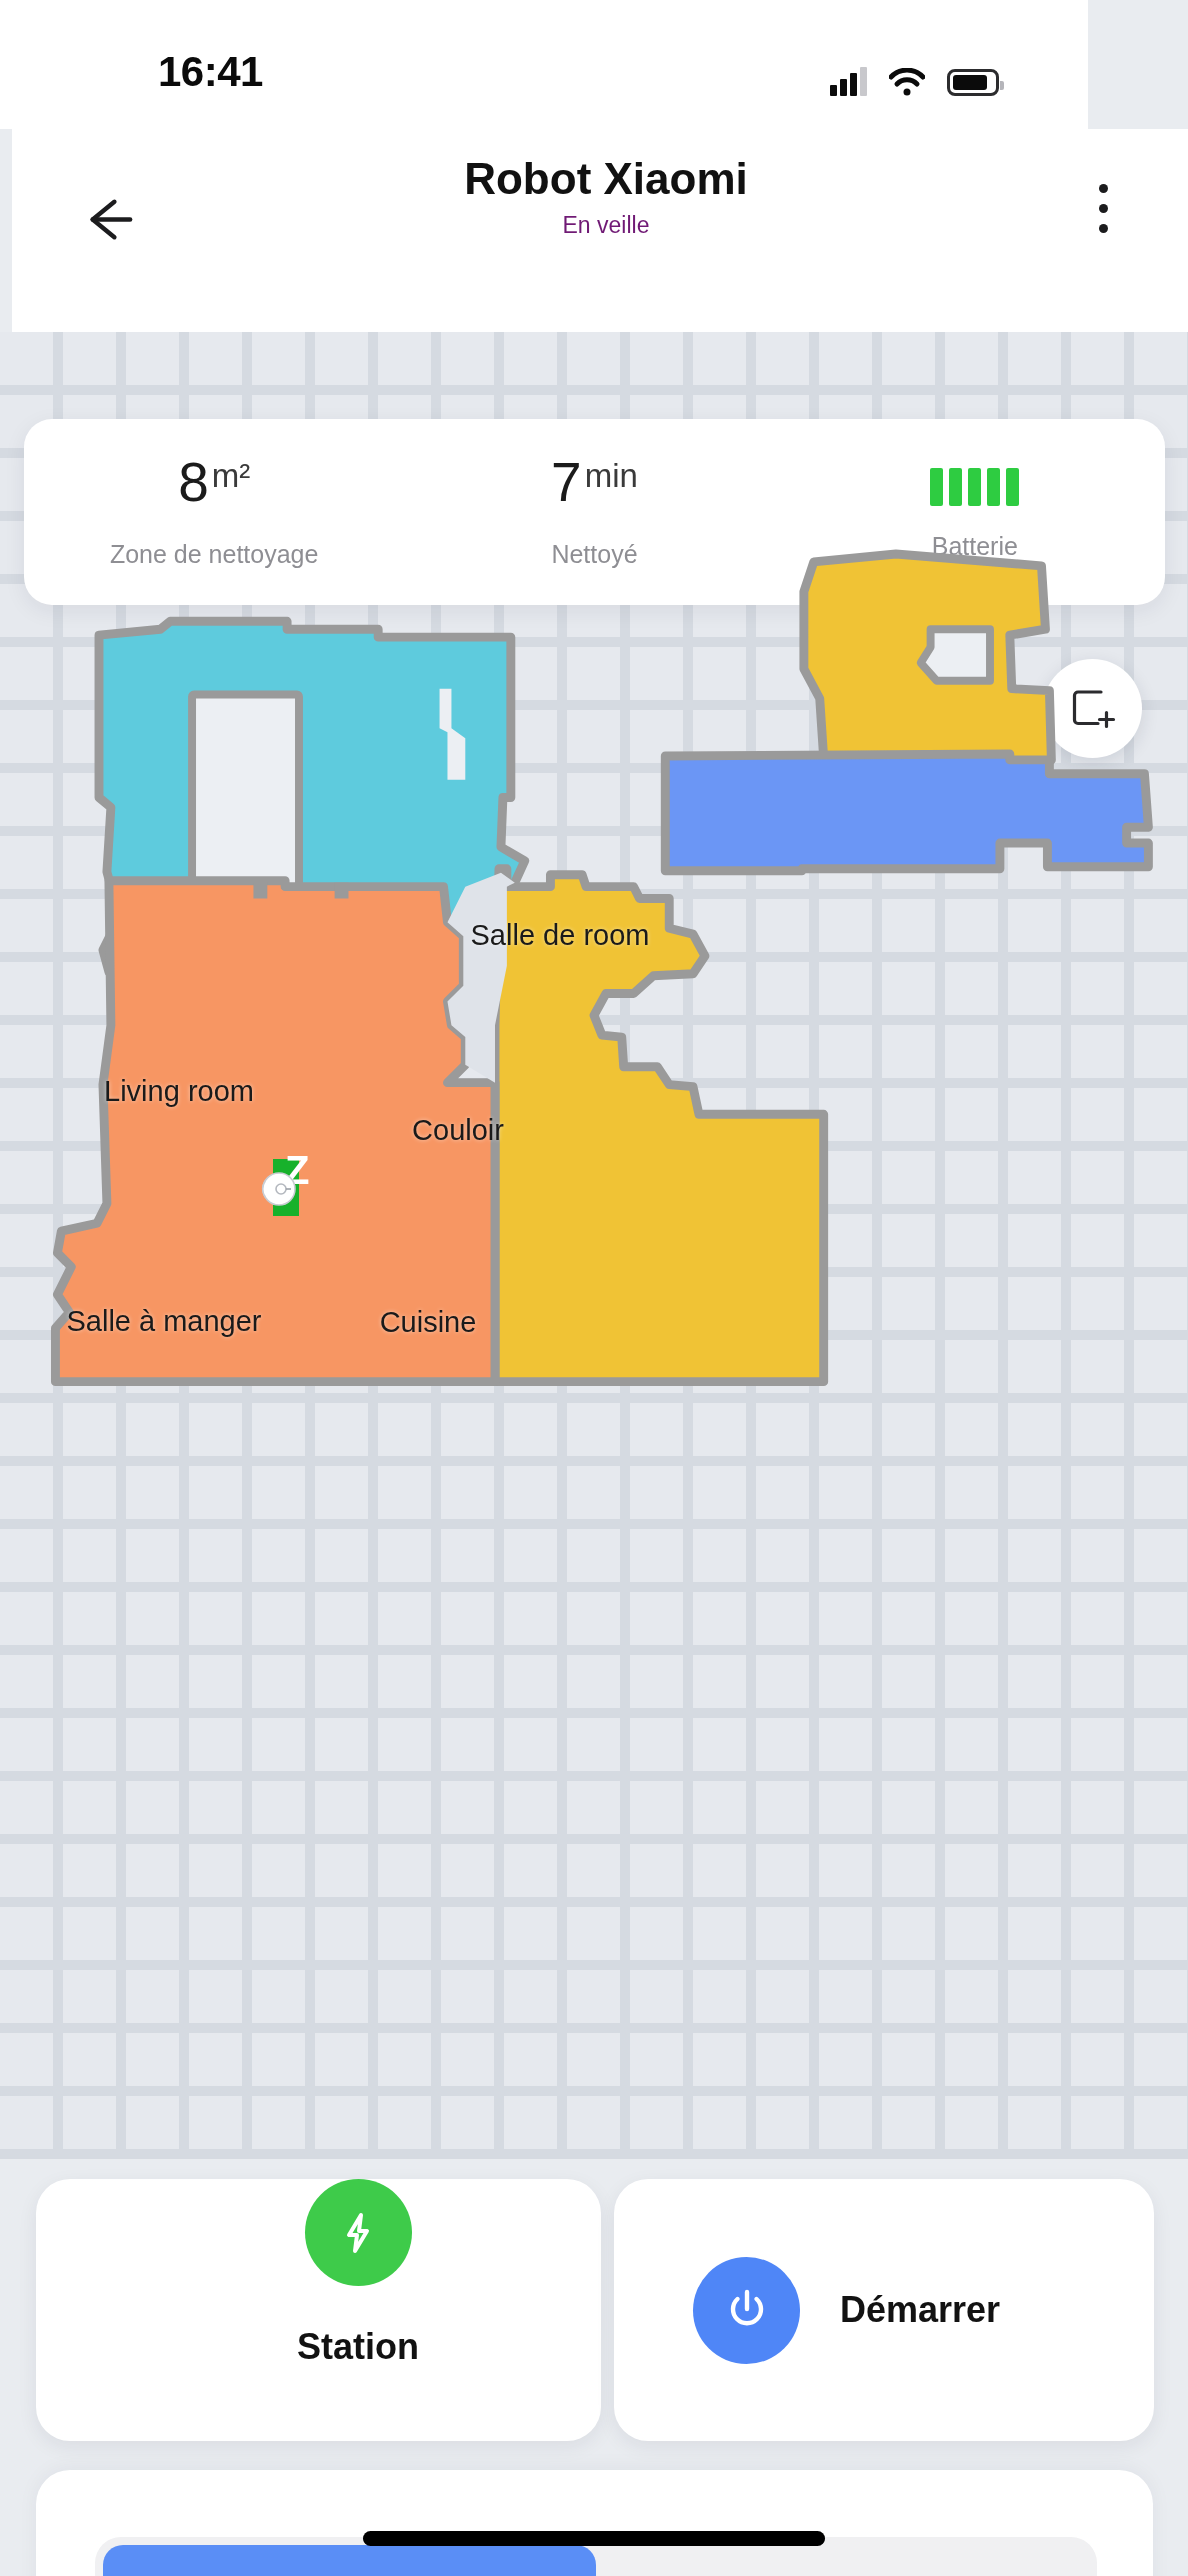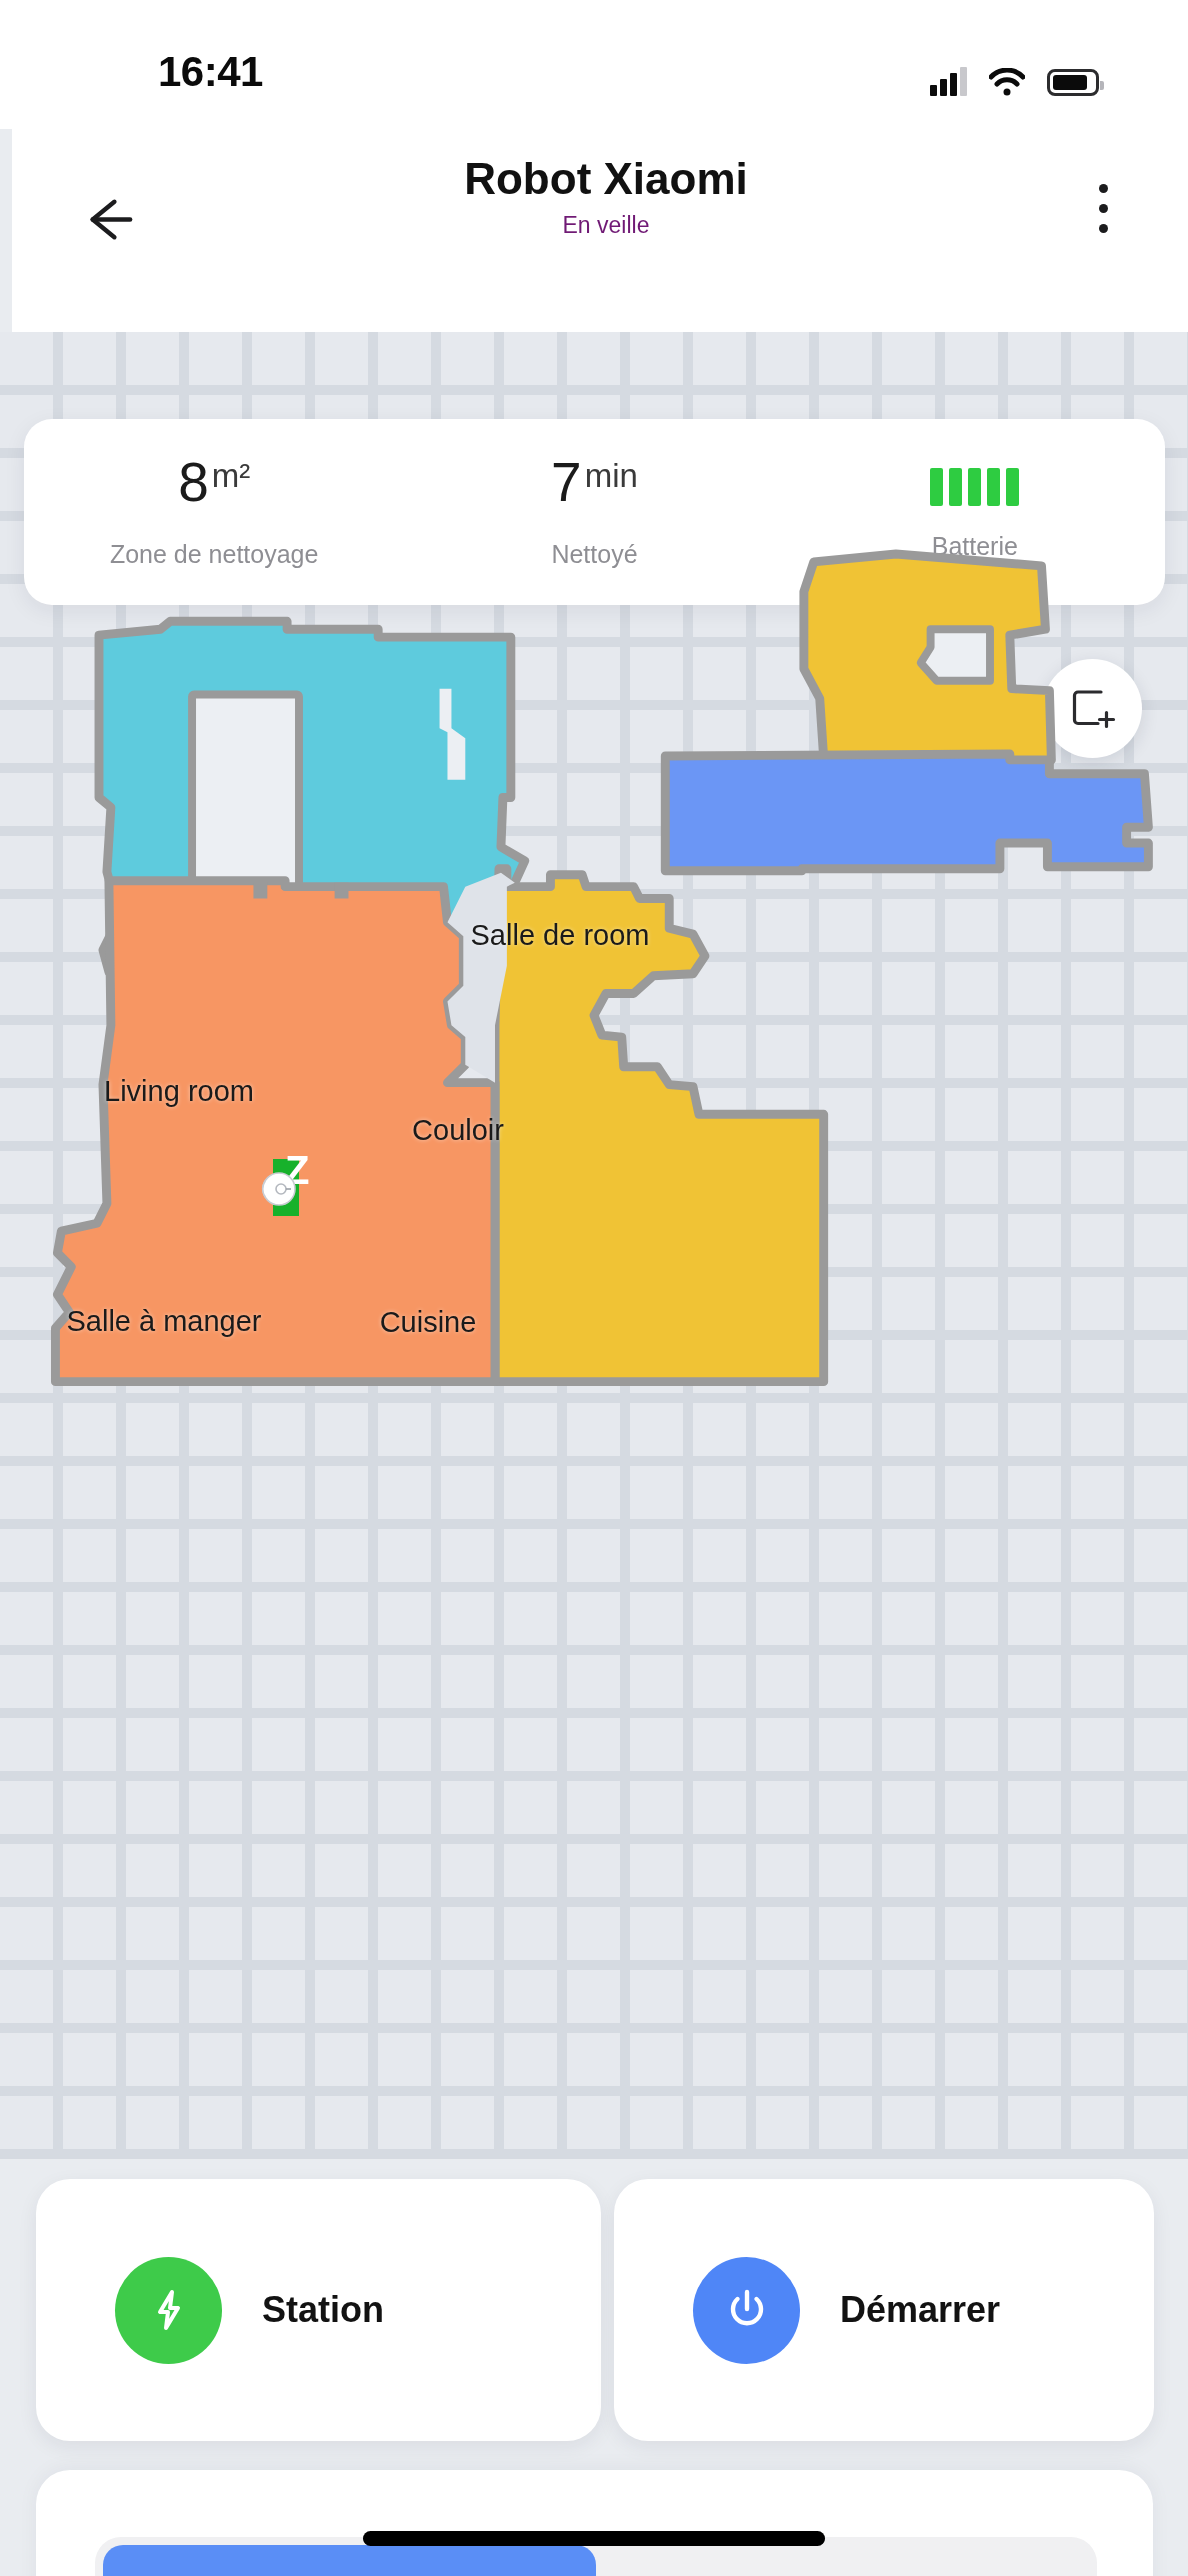--- a/index.html
+++ b/index.html
@@ -6,21 +6,21 @@
   html, body {
     width: 1188px; height: 2576px;
     font-family: "Liberation Sans", sans-serif;
     background: #ffffff;
     overflow: hidden;
   }
   #app { position: relative; width: 1188px; height: 2576px; background:#e9ecf0; }
 
   
   .statusbar {
-    position:absolute; top:0; left:0; width:1188px; height:129px;
+    position:absolute; top:0; left:0; width:1088px; height:129px;
     background:#fff;
   }
   .sb-time {
     position:absolute; left:158px; top:48px;
     font-size:42px; font-weight:700; color:#0b0b0b; letter-spacing:-0.5px;
   }
   .sb-right { position:absolute; right:89px; top:54px; display:flex; align-items:flex-end; gap:22px; height:42px; }
   .cell { display:flex; align-items:flex-end; gap:3px; height:30px; }
   .cell i { display:block; width:7px; background:#0b0b0b; border-radius:1px; }
   .cell i:nth-child(1){height:11px;} .cell i:nth-child(2){height:17px;}
@@ -102,21 +102,21 @@
   .dockpad { position:absolute; left:273px; top:827px; width:26px; height:57px; background:#17b12b; }
   .zzz { position:absolute; left:285px; top:816px; font-size:40px; font-weight:700; color:#fff; }
 
   
   .actionrow { position:absolute; left:0; top:2159px; width:1188px; height:297px; }
   .actbtn {
     position:absolute; top:20px; height:262px; background:#fff; border-radius:34px;
     box-shadow:0 6px 20px rgba(25,35,60,.07);
     display:flex; align-items:center; padding-left:79px; gap:40px; cursor:pointer;
   }
-  .actbtn.left { left:36px; width:565px; }
+  .actbtn.left { left:36px; width:565px;flex-direction:column; }
   .actbtn.right { left:614px; width:540px; }
   .actico { width:107px; height:107px; border-radius:50%; display:flex; align-items:center; justify-content:center; flex:0 0 auto; }
   .actlabel { font-size:36px; font-weight:700; color:#121212; }
 
   
   .modecard {
     position:absolute; left:36px; top:2470px; width:1117px; height:198px;
     background:#fff; border-radius:34px;
     box-shadow:0 -2px 20px rgba(25,35,60,.05);
   }

